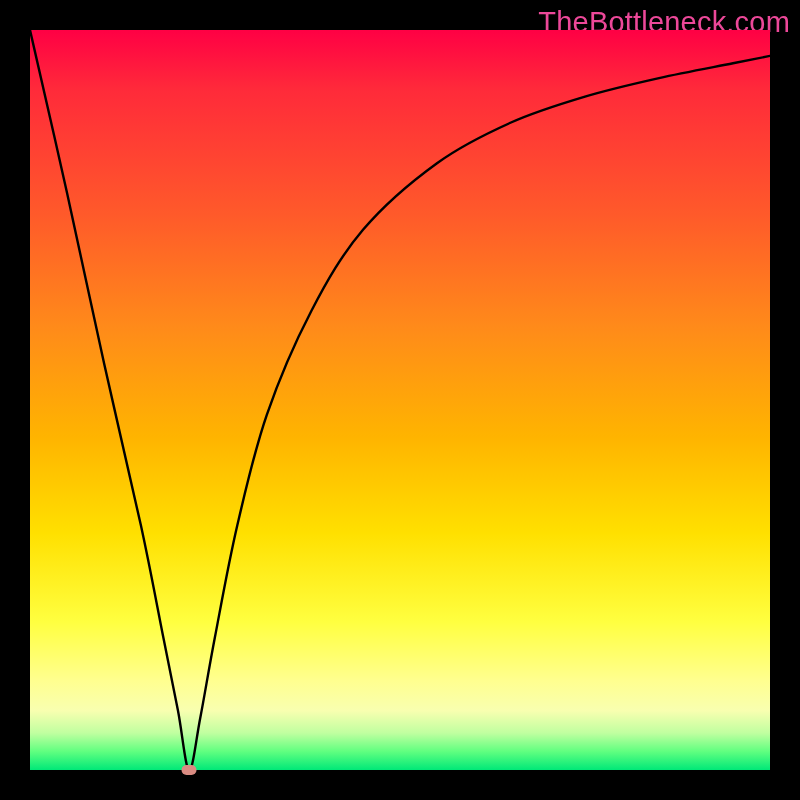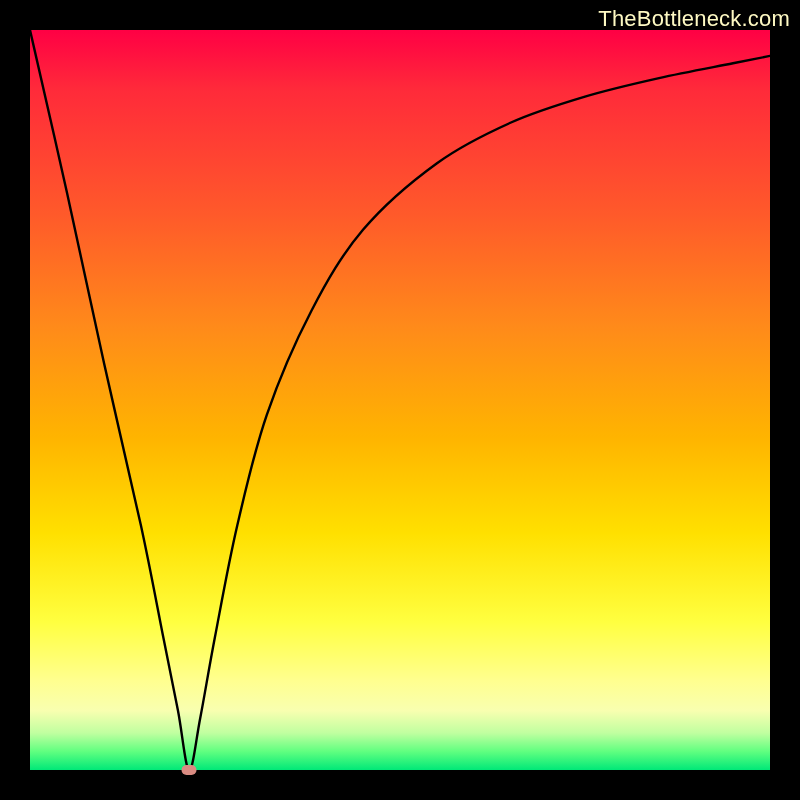--- a/index.html
+++ b/index.html
@@ -32,22 +32,22 @@
       #c0ffa0 95%,
       #60ff80 97.5%,
       #00e878 100%
     );
   }
 
   .watermark {
     position: absolute;
     top: 6px;
     right: 10px;
-    color: #fef9c3;
-    font-size: 22px;
+    color: #ec4899;
+    font-size: 29px;
     font-weight: 500;
     letter-spacing: 0.2px;
     user-select: none;
   }
 
   svg.curve {
     position: absolute;
     left: 0; top: 0;
     width: 100%; height: 100%;
   }

